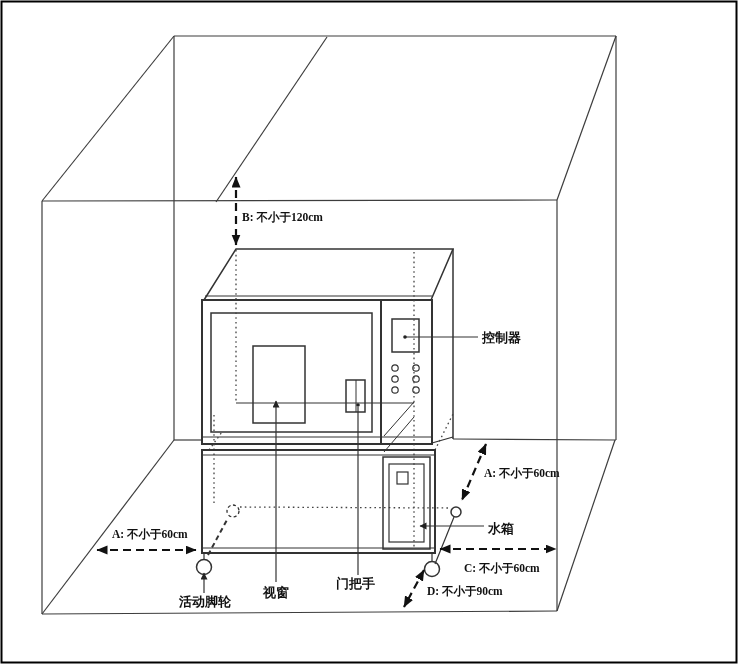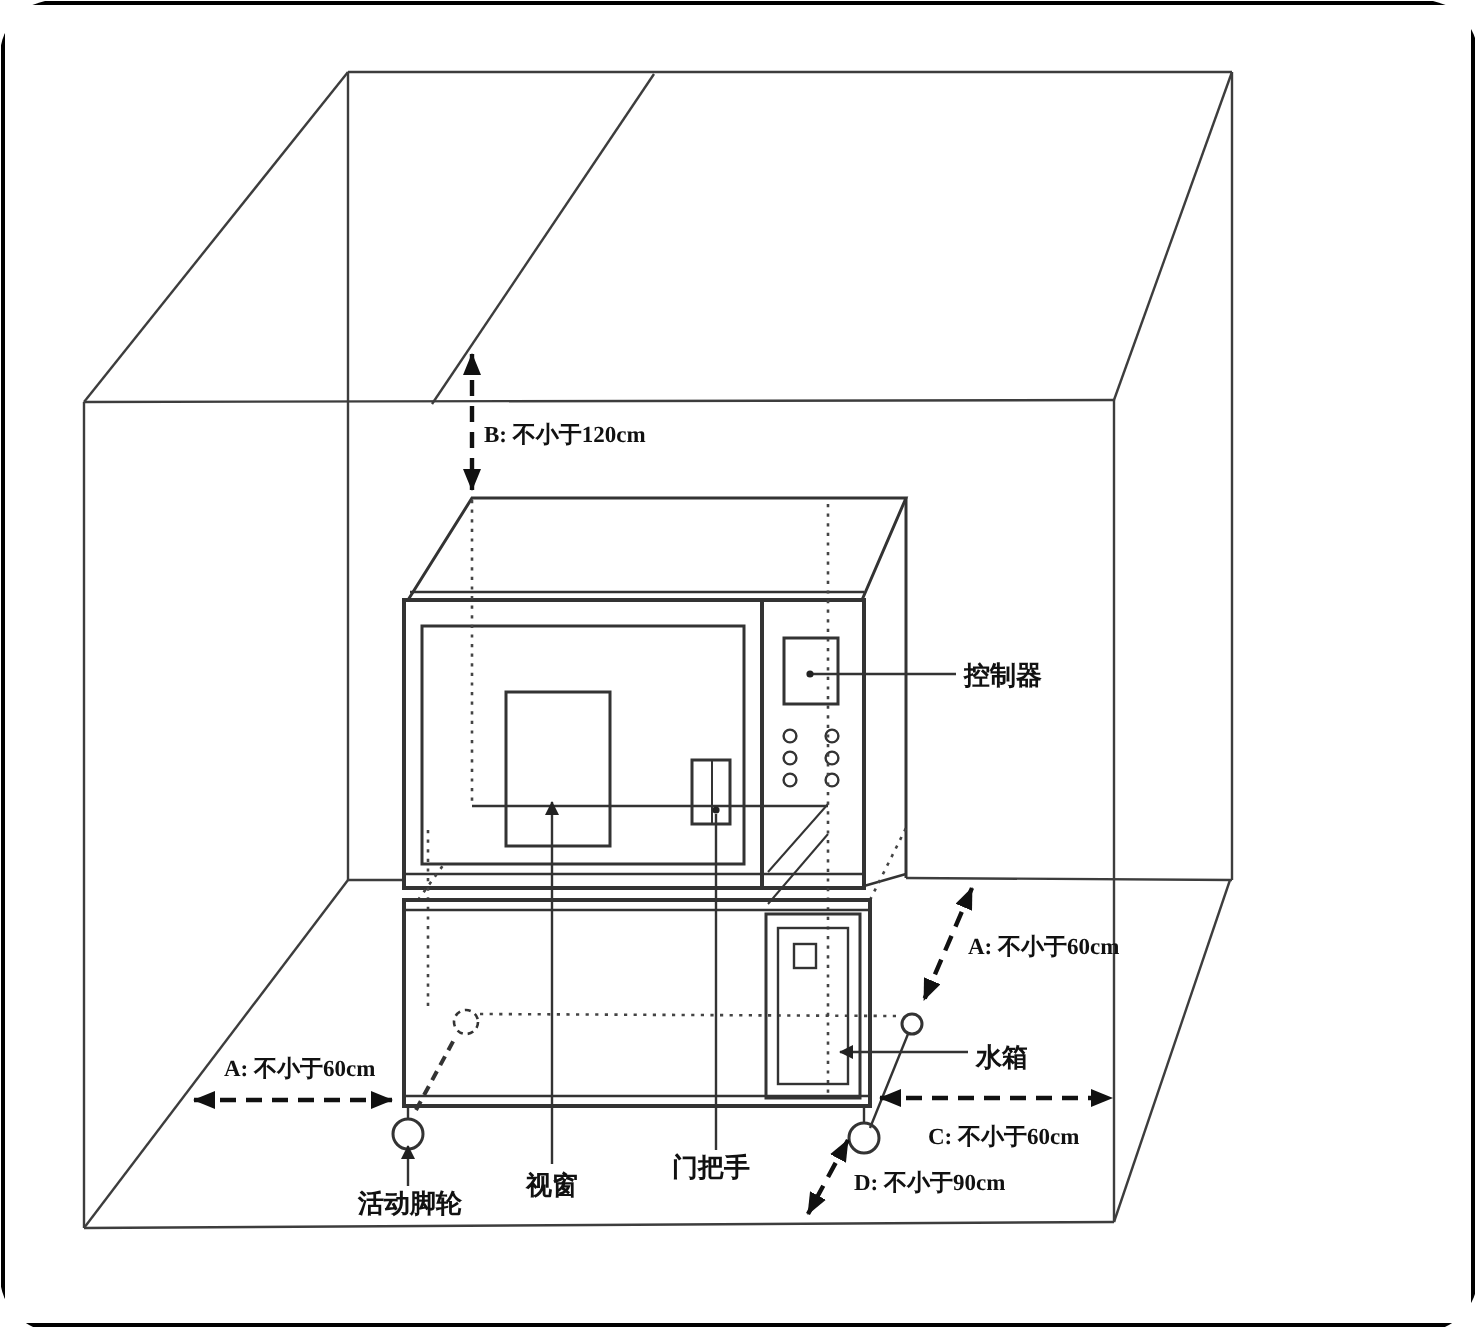--- a/index.html
+++ b/index.html
@@ -1,16 +1,16 @@
 <!DOCTYPE html>
 <html><head>
 <meta charset="utf-8">
 <style>
   html,body{margin:0;padding:0;background:#fff;}
-  .stage{position:relative;width:739px;height:666px;background:#fff;overflow:hidden;border-radius:28px;}
+  .stage{position:relative;width:739px;height:666px;background:#fff;overflow:hidden;}
   svg{display:block;}
   text{fill:#111;}
   .dim-label{font-family:"Liberation Serif",serif;font-weight:bold;font-size:11.5px;}
   .part-label{font-family:"Liberation Serif",serif;font-weight:600;font-size:13px;}
 </style>
 </head>
 <body>
 
 <div class="stage">
 <svg width="739" height="666" viewBox="0 0 739 666" xmlns="http://www.w3.org/2000/svg">

